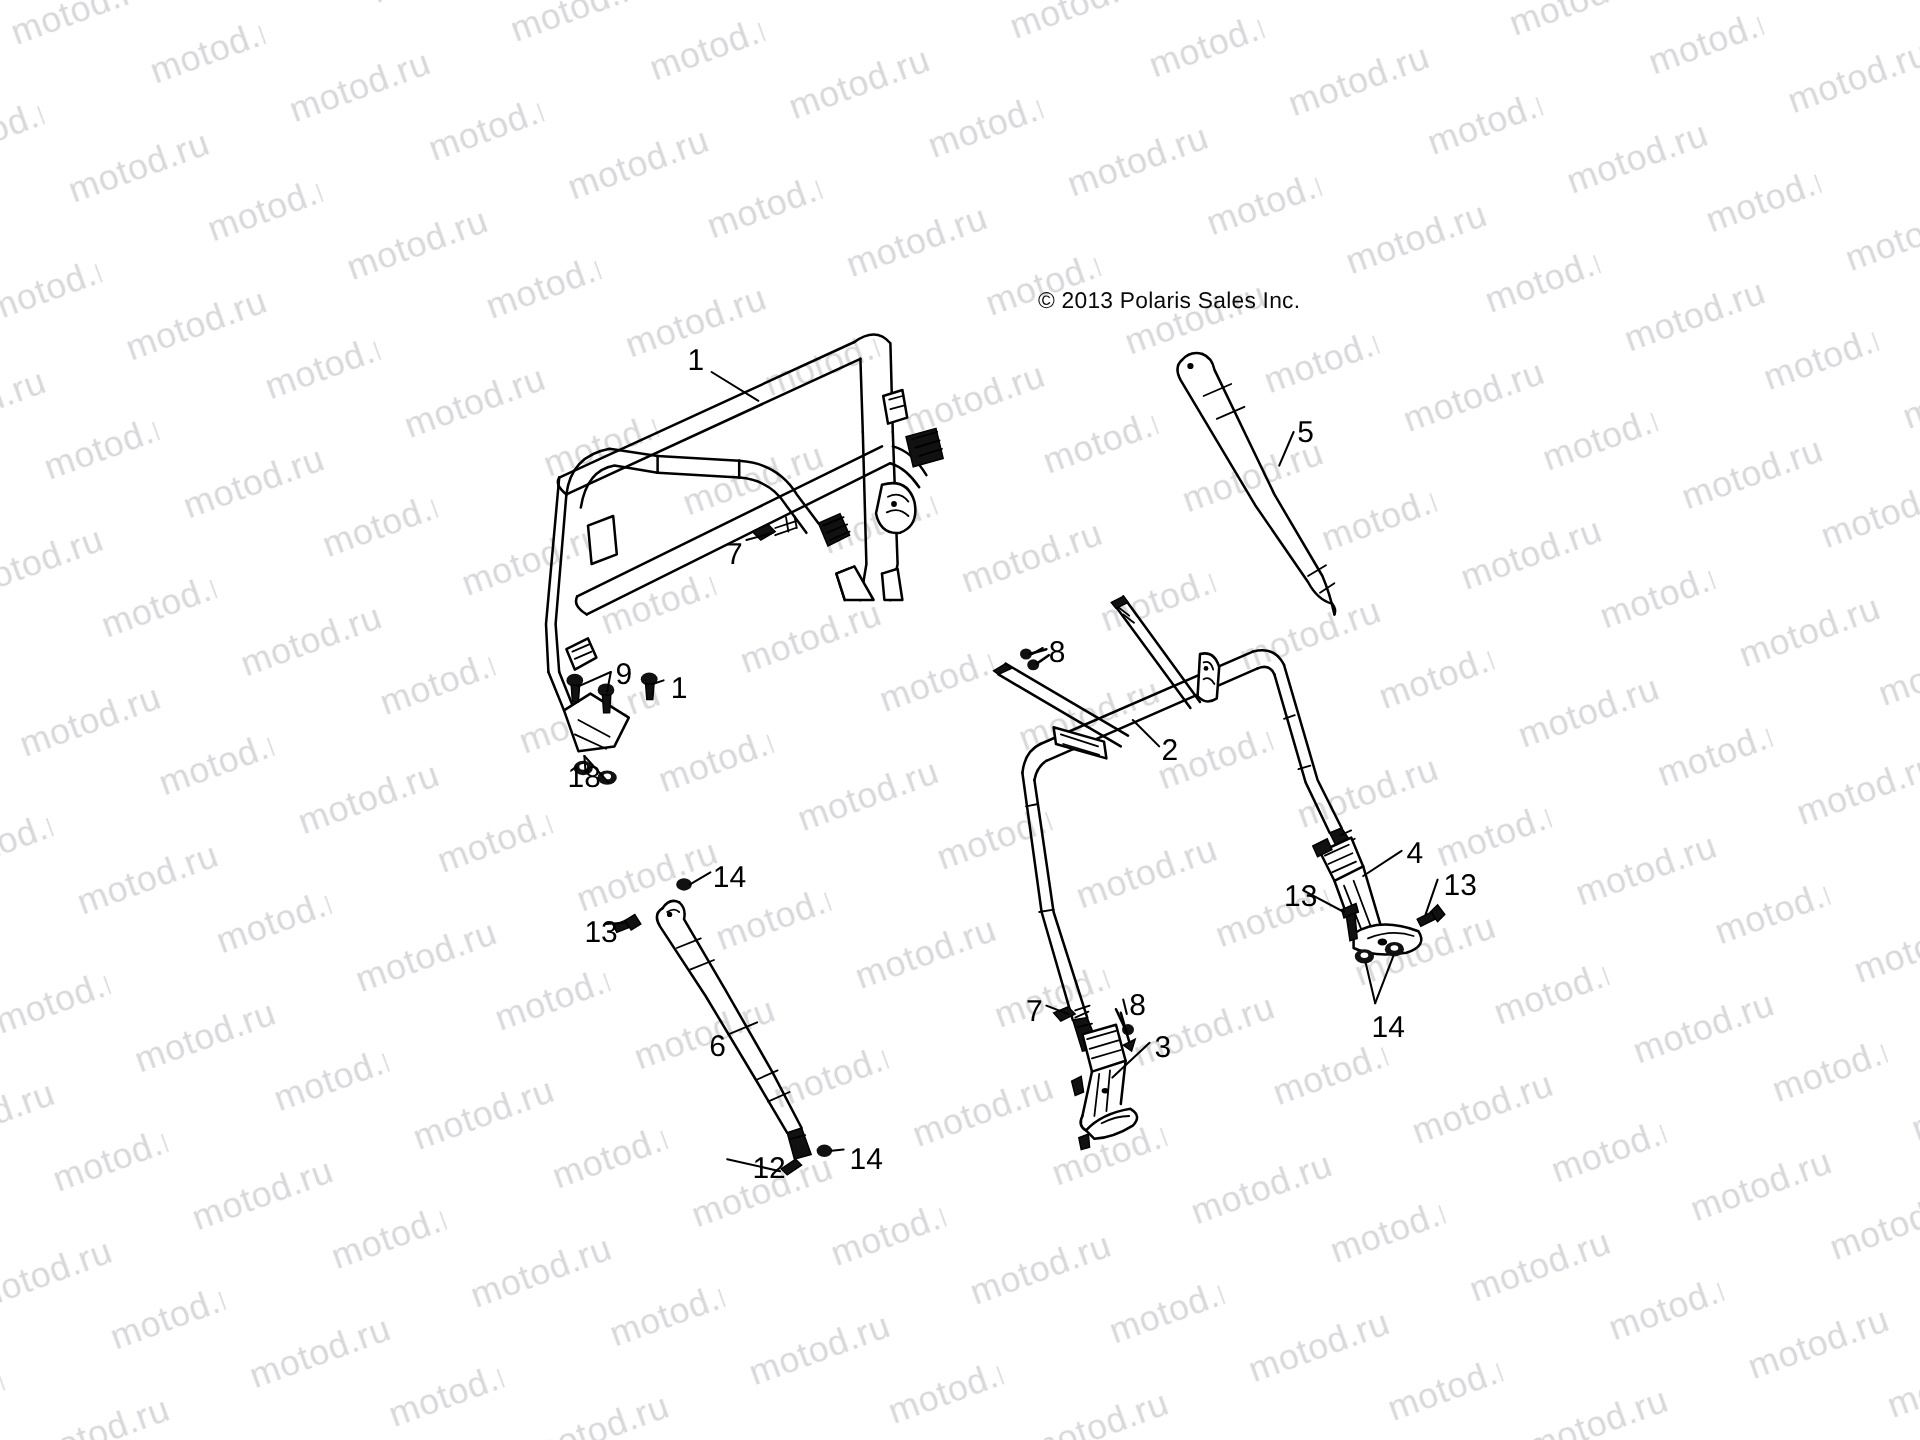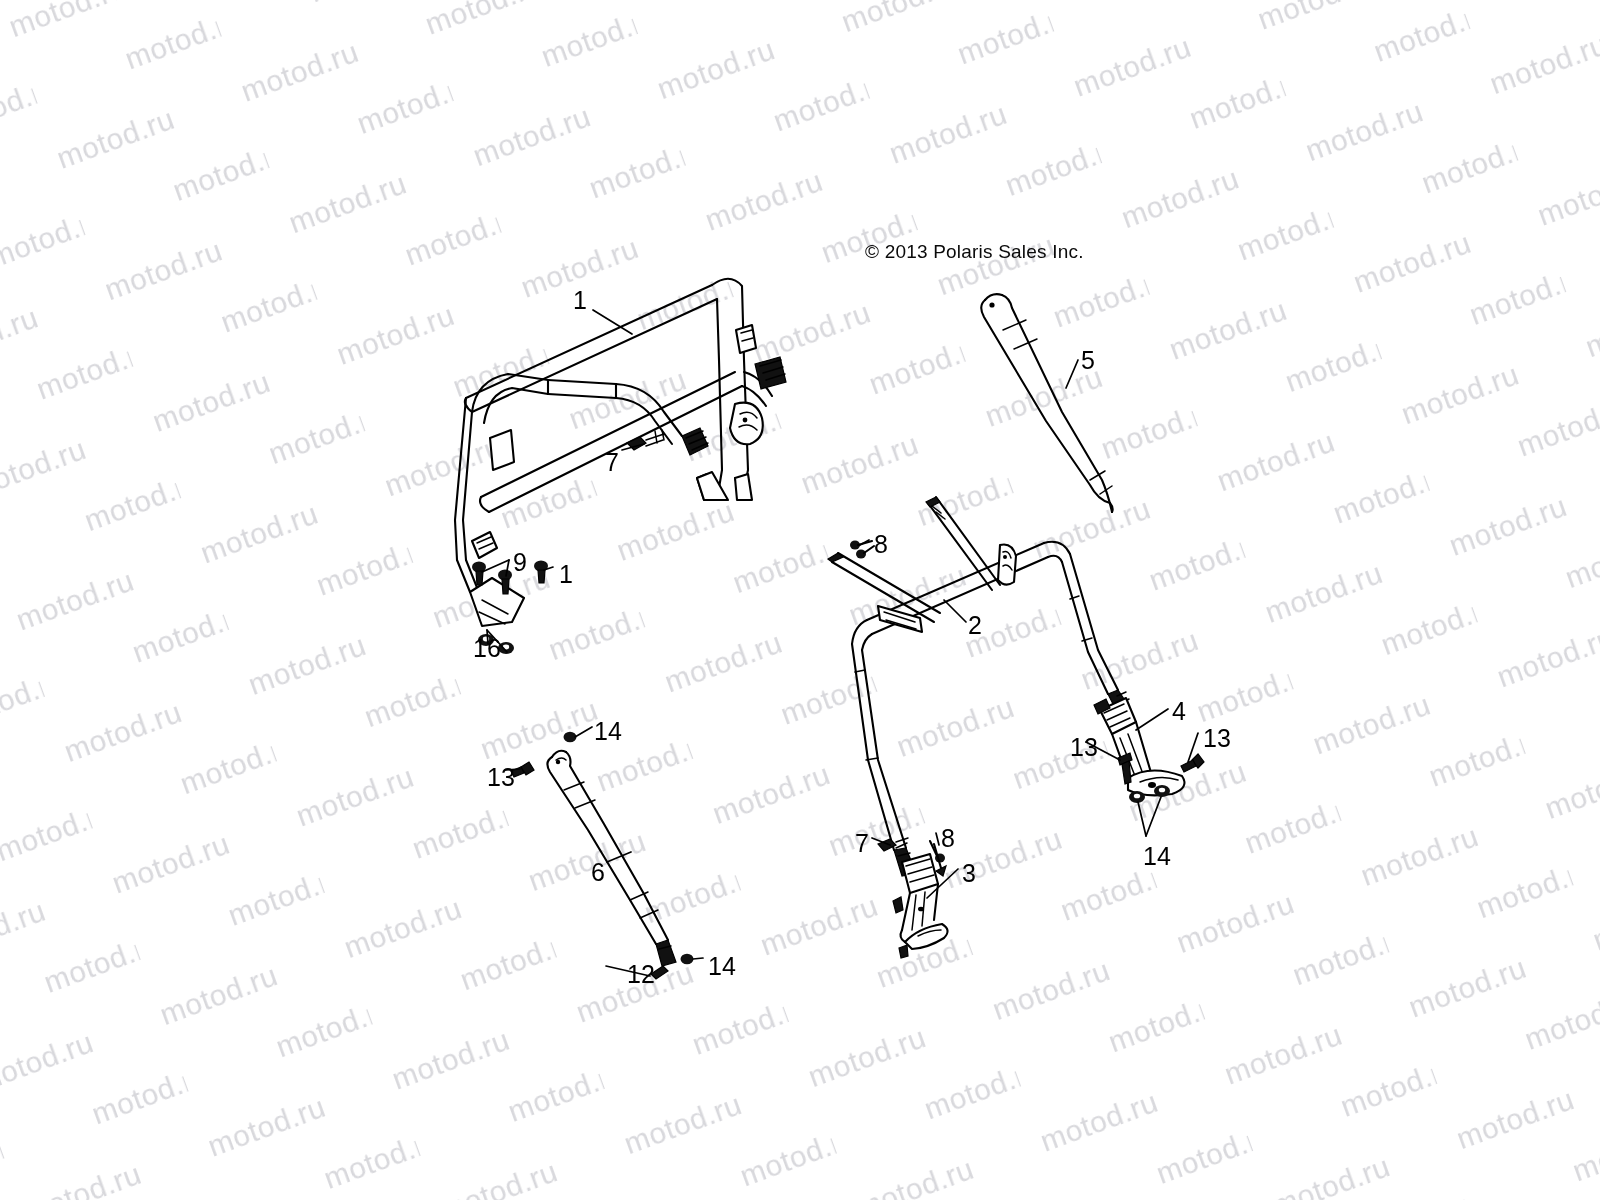--- a/index.html
+++ b/index.html
@@ -424,21 +424,21 @@
   <div class="callout" style="left:968px; top:613px;">2</div>
   <div class="callout" style="left:962px; top:861px;">3</div>
   <div class="callout" style="left:1172px; top:699px;">4</div>
   <div class="callout" style="left:1081px; top:348px;">5</div>
   <div class="callout" style="left:591px; top:860px;">6</div>
   <div class="callout" style="left:605px; top:450px;">7</div>
   <div class="callout" style="left:855px; top:831px;">7</div>
   <div class="callout" style="left:874px; top:532px;">8</div>
   <div class="callout" style="left:941px; top:826px;">8</div>
   <div class="callout" style="left:513px; top:550px;">9</div>
-  <div class="callout" style="left:473px; top:636px;">16</div>
+  <div class="callout" style="left:473px; top:636px;">18</div>
   <div class="callout" style="left:559px; top:562px;">1</div>
   <div class="callout" style="left:589px; top:962px;margin-left:38px;">12</div>
   <div class="callout" style="left:487px; top:765px;">13</div>
   <div class="callout" style="left:1070px; top:735px;">13</div>
   <div class="callout" style="left:1203px; top:726px;">13</div>
   <div class="callout" style="left:594px; top:719px;">14</div>
   <div class="callout" style="left:708px; top:954px;">14</div>
   <div class="callout" style="left:1143px; top:844px;">14</div>
 
 </div>

